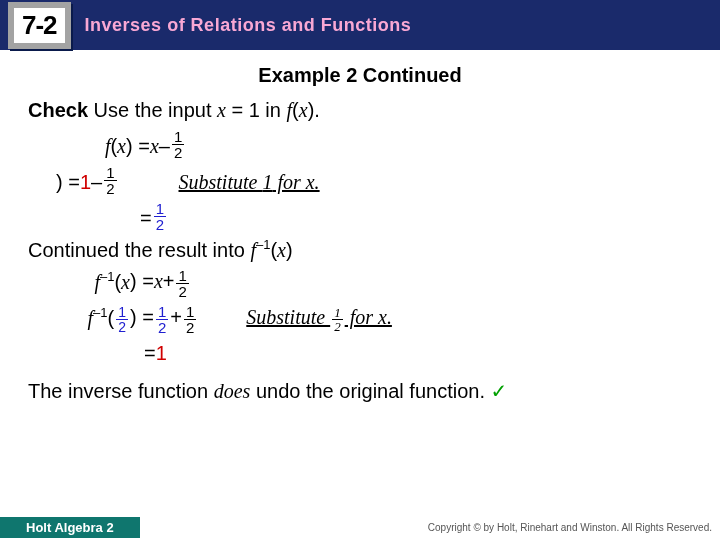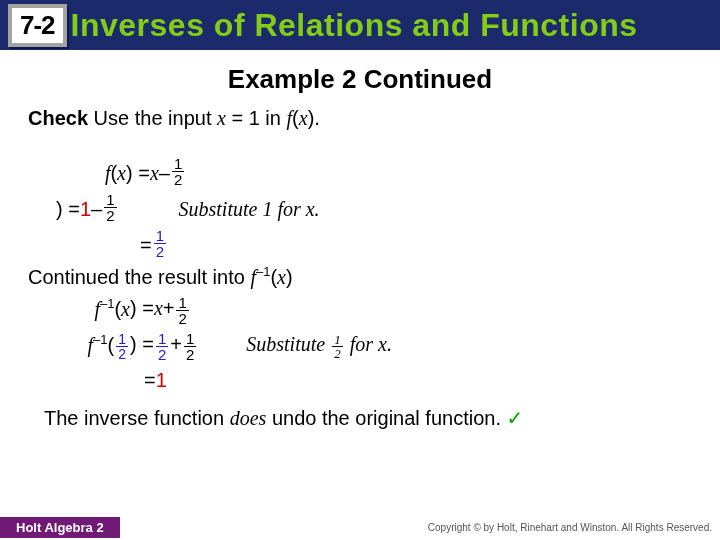--- a/index.html
+++ b/index.html
@@ -13,50 +13,50 @@
   }
   .header {
     background: #1a2a6b;
     height: 50px;
     display: flex;
     align-items: center;
     padding-left: 8px;
   }
   .section-badge {
     background: #fff;
-    border: 4px solid #a3a3a3;
+    border: 6px solid #a3a3a3;
     box-shadow: 2px 2px 0 #0a1a4b;
     padding: 2px 8px;
     font-weight: 900;
     font-size: 26px;
     color: #000;
     font-family: Arial, sans-serif;
     letter-spacing: -1px;
   }
   .header-title {
-    color: #84cc16;
+    color: #f9a8d4;
     font-weight: 900;
-    font-size: 32px;
-    margin-left: 4px;
+    font-size: 18px;
+    margin-left: 14px;
     font-family: Arial, sans-serif;
     letter-spacing: 0.5px;
   }
   .example-title {
     text-align: center;
     font-weight: 900;
-    font-size: 26px;
+    font-size: 20px;
     margin-top: 14px;
     font-family: Arial, sans-serif;
   }
   .content {
     padding: 10px 28px 0 28px;
     font-size: 20px;
     line-height: 1.35;
   }
-  .check-line { margin-bottom: 19px; }
+  .check-line { margin-bottom: 0; }
   .bold { font-weight: bold; }
   .ital { font-style: italic; font-family: 'Times New Roman', serif; }
   .eq-row {
     display: flex;
     align-items: flex-end;
     margin-left: 28px;
     height: 36px;
   }
   .eq-row2 {
     display: flex;
@@ -84,51 +84,52 @@
   .frac .num { border-bottom: 1.5px solid #000; padding: 0 2px; }
   .frac .den { padding: 0 2px; }
   .red { color: #d00000; }
   .blue { color: #2020d0; }
   .green { color: #00a000; font-family: Arial, sans-serif; }
   .sub-note {
     font-style: italic;
     font-family: 'Times New Roman', serif;
     font-size: 20px;
     margin-left: 60px;
+    text-decoration: underline;
   }
   .sup { font-size: 13px; vertical-align: super; }
   .footer {
     position: absolute;
     bottom: 2px;
     left: 0;
     right: 0;
     height: 22px;
     display: flex;
     justify-content: space-between;
     align-items: center;
     font-size: 11px;
   }
   .footer-left {
-    background: #701a75;
+    background: #0f766e;
     color: #fff;
-    padding: 3px 16px;
+    padding: 3px 26px;
     font-weight: bold;
     font-size: 13px;
     font-family: Arial, sans-serif;
   }
   .footer-right {
     color: #555;
     font-size: 10px;
     padding-right: 8px;
     display: flex;
     align-items: flex-start;
     gap: 4px;
   }
   .subst-line { margin: 4px 0 4px 0; }
-  .final-line { margin-top: 2px; margin-left: 16px; }
+  .final-line { margin-top: 2px; }
 </style>
 </head>
 <body>
 
 <div class="header">
   <span class="section-badge">7-2</span>
   <span class="header-title">Inverses of Relations and Functions</span>
 </div>
 
 <div class="example-title">Example 2 Continued</div>

